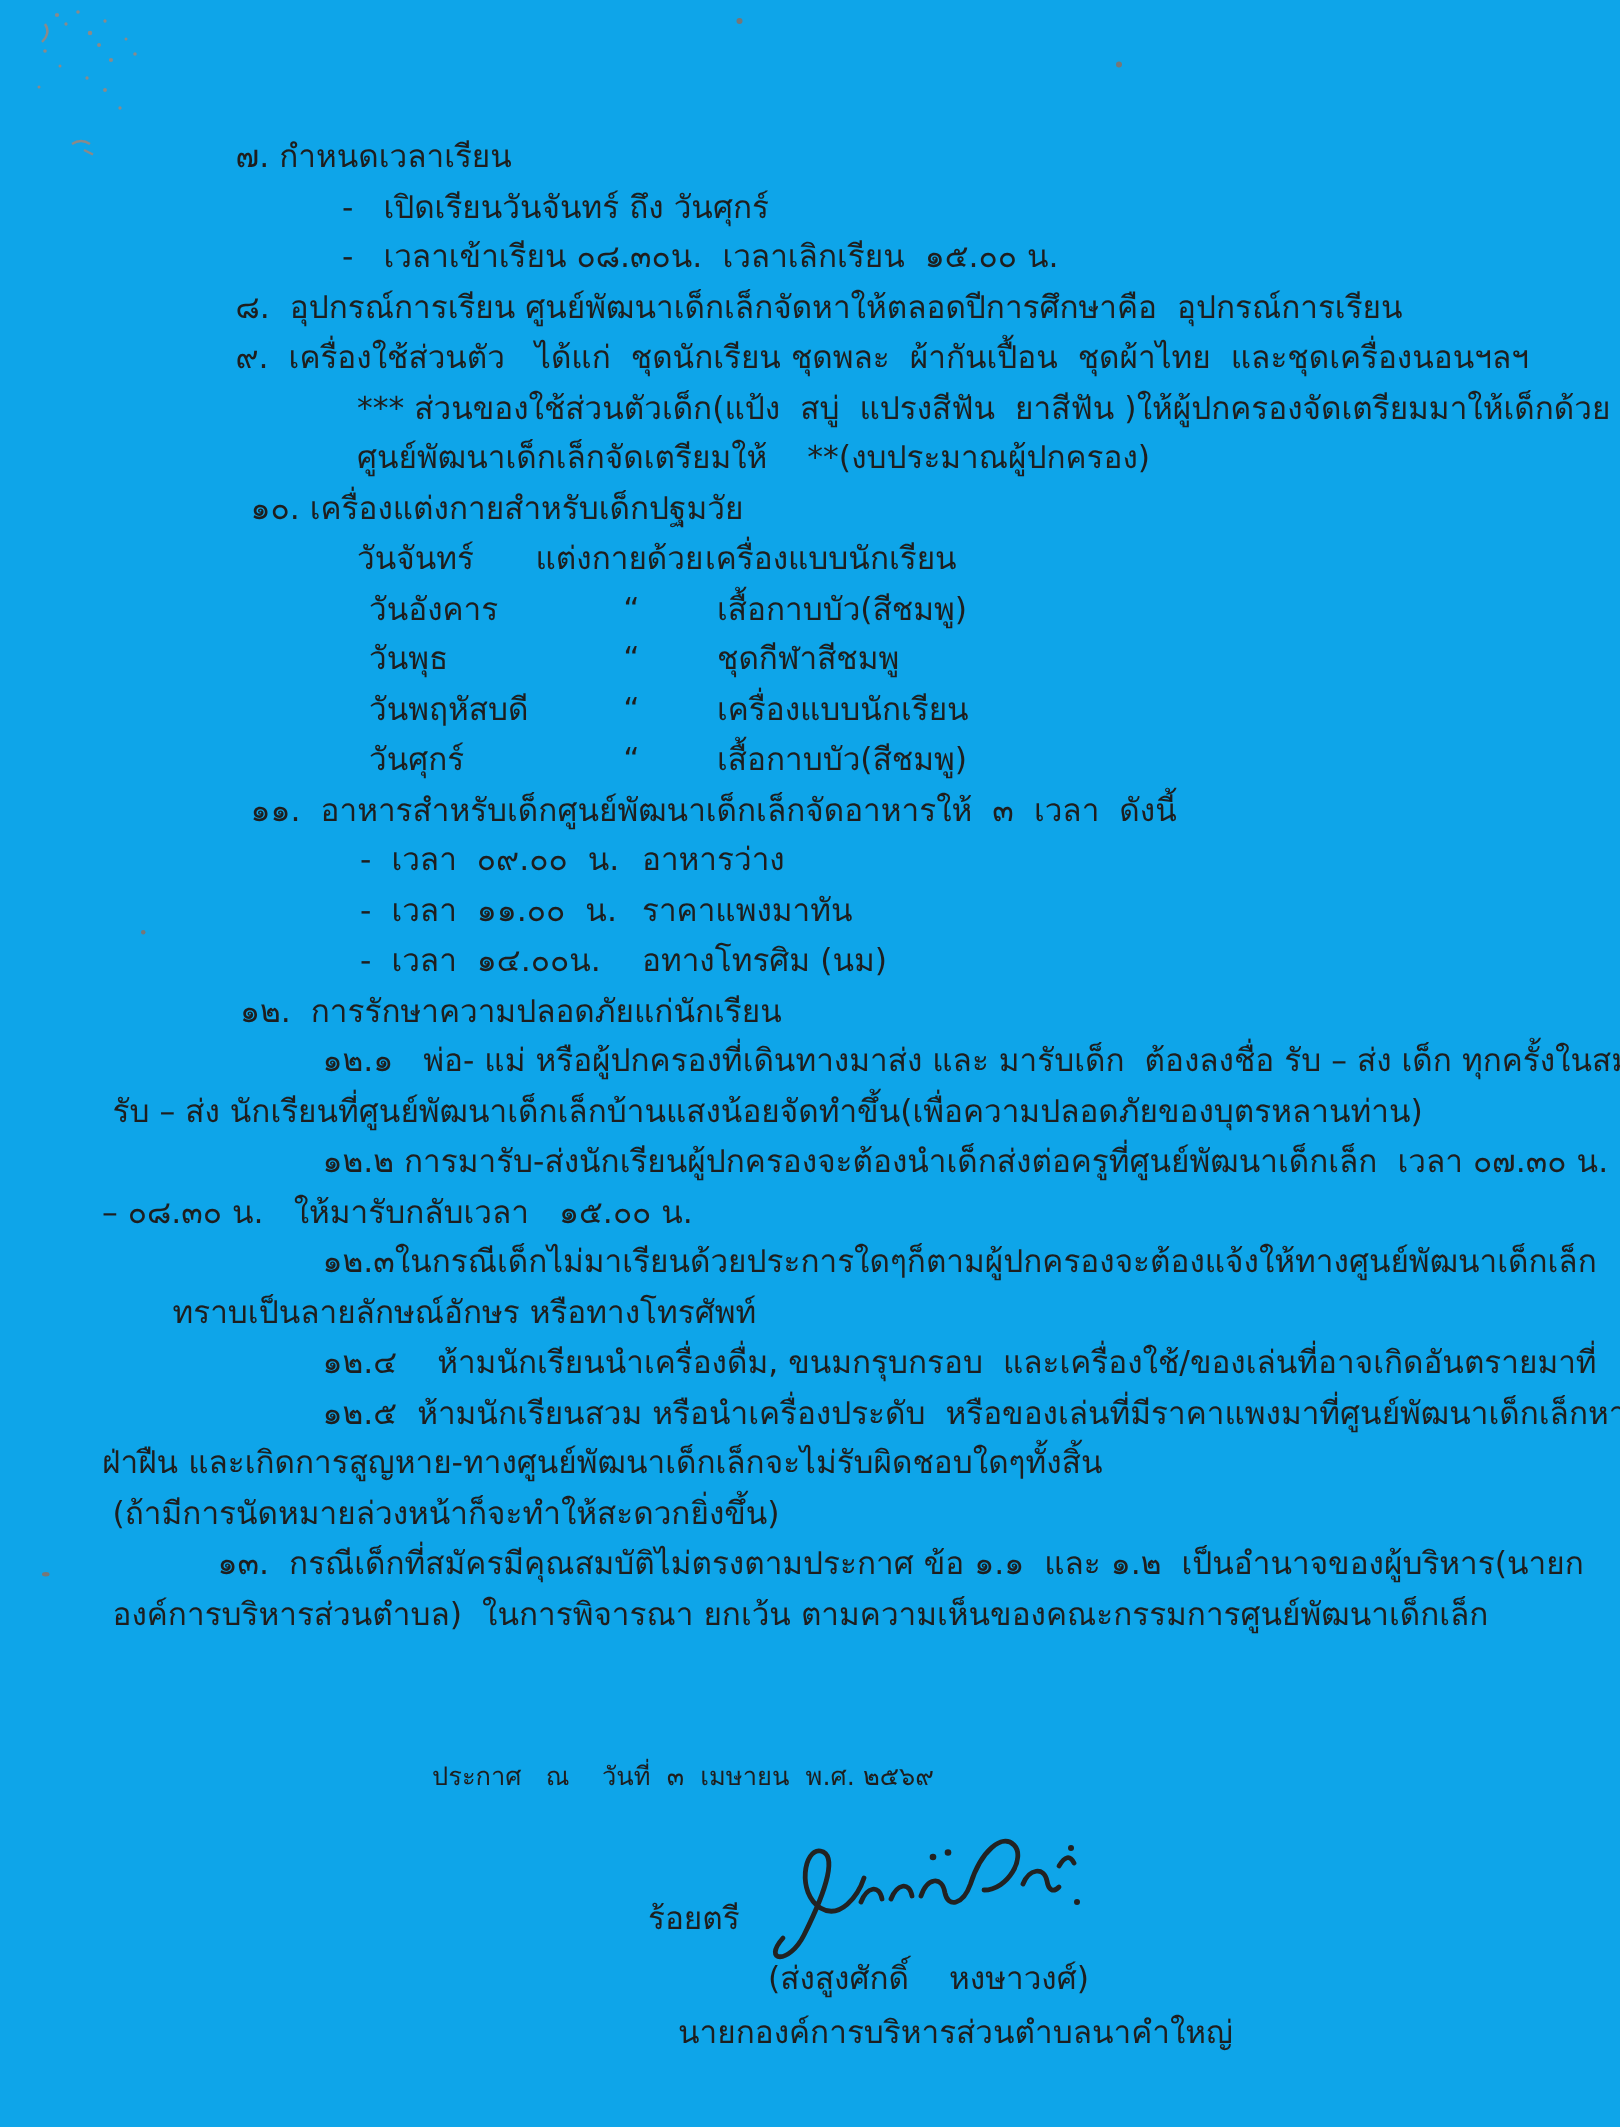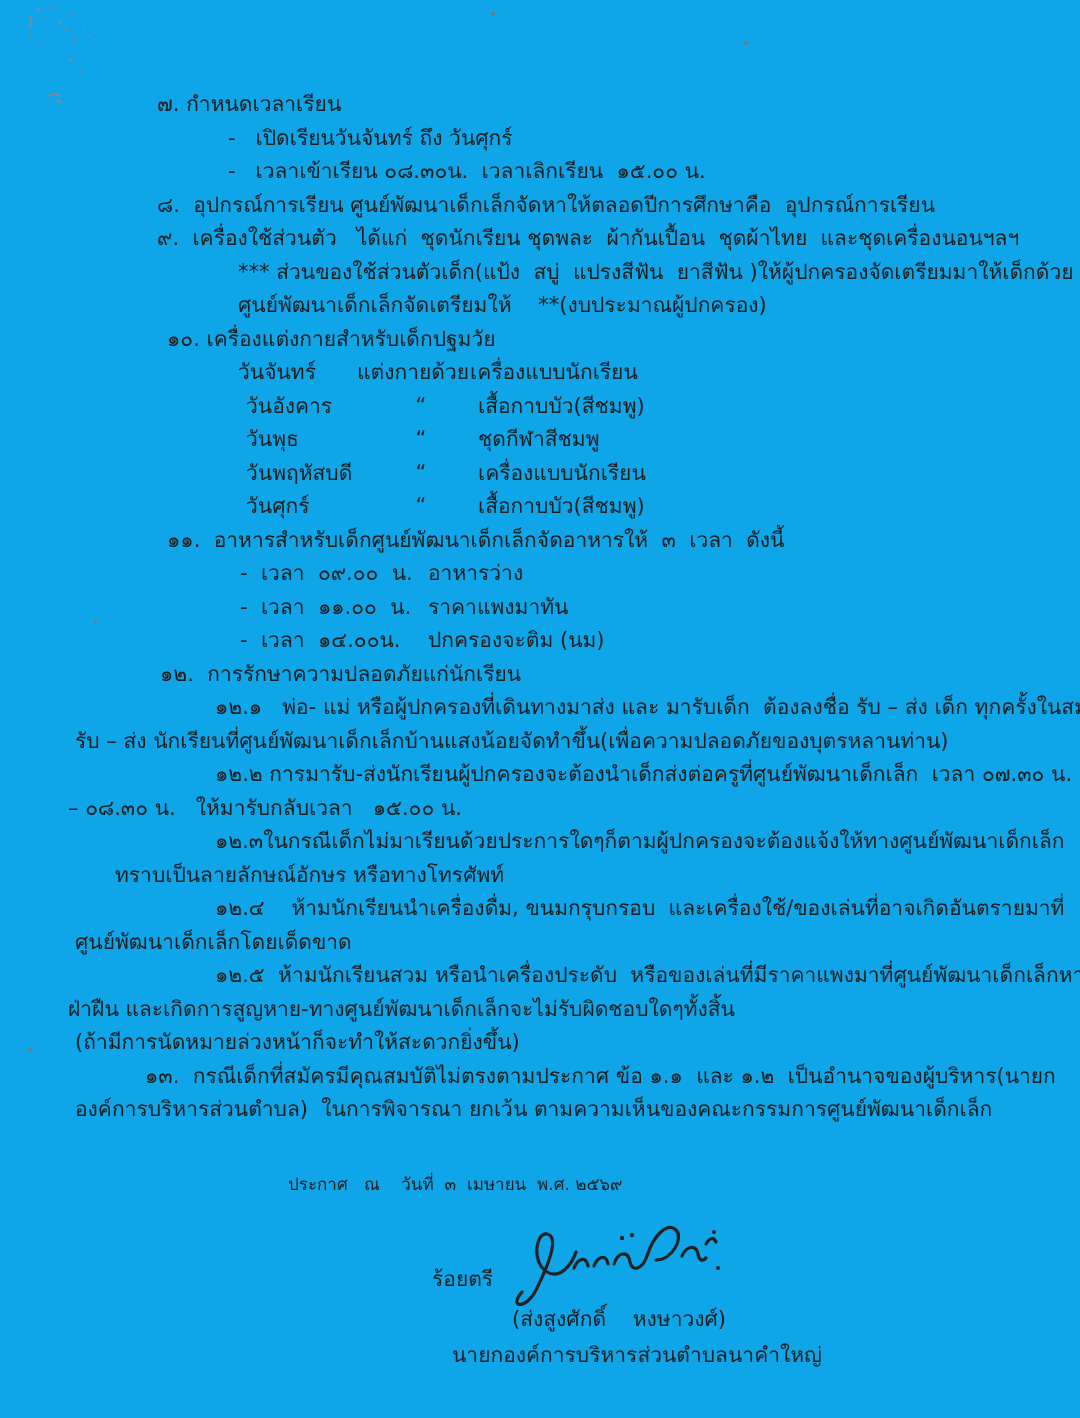--- a/index.html
+++ b/index.html
@@ -114,32 +114,31 @@
     <div class="line row" style="margin-left:240px">
       <span class="meal-time">-  เวลา  ๐๙.๐๐  น.</span>
       <span class="meal-name">อาหารว่าง</span>
     </div>
     <div class="line row" style="margin-left:240px">
       <span class="meal-time">-  เวลา  ๑๑.๐๐  น.</span>
       <span class="meal-name">ราคาแพงมาทัน</span>
     </div>
     <div class="line row" style="margin-left:240px">
       <span class="meal-time">-  เวลา  ๑๔.๐๐น.</span>
-      <span class="meal-name">ปกครองจะติม (นม)</span>
+      <span class="meal-name">อทางโทรศิม (นม)</span>
     </div>
 
     <div class="line" style="margin-left:160px">๑๒.  การรักษาความปลอดภัยแก่นักเรียน</div>
     <div class="line" style="margin-left:215px">๑๒.๑   พ่อ- แม่ หรือผู้ปกครองที่เดินทางมาส่ง และ มารับเด็ก  ต้องลงชื่อ รับ – ส่ง เด็ก ทุกครั้งในสมุด</div>
     <div class="line" style="margin-left:75px">รับ – ส่ง นักเรียนที่ศูนย์พัฒนาเด็กเล็กบ้านแสงน้อยจัดทำขึ้น(เพื่อความปลอดภัยของบุตรหลานท่าน)</div>
     <div class="line" style="margin-left:215px">๑๒.๒ การมารับ-ส่งนักเรียนผู้ปกครองจะต้องนำเด็กส่งต่อครูที่ศูนย์พัฒนาเด็กเล็ก  เวลา ๐๗.๓๐ น.</div>
     <div class="line" style="margin-left:68px">– ๐๘.๓๐ น.   ให้มารับกลับเวลา   ๑๕.๐๐ น.</div>
     <div class="line" style="margin-left:215px">๑๒.๓ในกรณีเด็กไม่มาเรียนด้วยประการใดๆก็ตามผู้ปกครองจะต้องแจ้งให้ทางศูนย์พัฒนาเด็กเล็ก</div>
     <div class="line" style="margin-left:115px">ทราบเป็นลายลักษณ์อักษร หรือทางโทรศัพท์</div>
     <div class="line" style="margin-left:215px">๑๒.๔    ห้ามนักเรียนนำเครื่องดื่ม, ขนมกรุบกรอบ  และเครื่องใช้/ของเล่นที่อาจเกิดอันตรายมาที่</div>
-    <div class="line" style="margin-left:75px">ศูนย์พัฒนาเด็กเล็กโดยเด็ดขาด</div>
     <div class="line" style="margin-left:215px">๑๒.๕  ห้ามนักเรียนสวม หรือนำเครื่องประดับ  หรือของเล่นที่มีราคาแพงมาที่ศูนย์พัฒนาเด็กเล็กหาก</div>
     <div class="line" style="margin-left:68px">ฝ่าฝืน และเกิดการสูญหาย-ทางศูนย์พัฒนาเด็กเล็กจะไม่รับผิดชอบใดๆทั้งสิ้น</div>
     <div class="line" style="margin-left:75px">(ถ้ามีการนัดหมายล่วงหน้าก็จะทำให้สะดวกยิ่งขึ้น)</div>
 
     <div class="line" style="margin-left:145px">๑๓.  กรณีเด็กที่สมัครมีคุณสมบัติไม่ตรงตามประกาศ ข้อ ๑.๑  และ ๑.๒  เป็นอำนาจของผู้บริหาร(นายก</div>
     <div class="line" style="margin-left:75px">องค์การบริหารส่วนตำบล)  ในการพิจารณา ยกเว้น ตามความเห็นของคณะกรรมการศูนย์พัฒนาเด็กเล็ก</div>
 
   </div>
 
   <div class="abs announce">ประกาศ   ณ    วันที่  ๓  เมษายน  พ.ศ. ๒๕๖๙</div>

